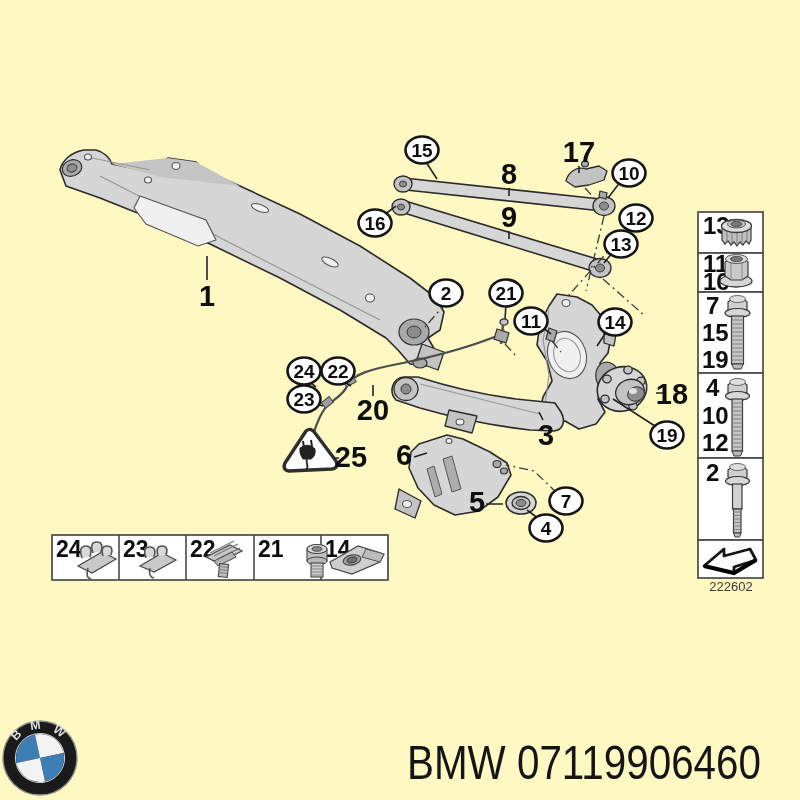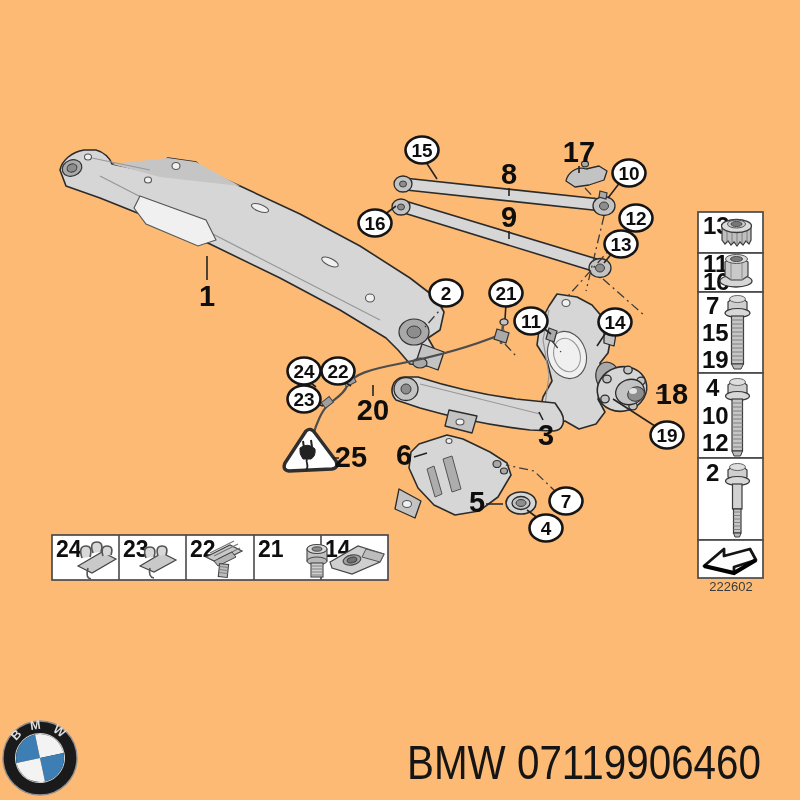--- a/index.html
+++ b/index.html
@@ -1,16 +1,16 @@
 <!DOCTYPE html>
 <html><head>
 <meta charset="utf-8">
 <style>
   html,body{margin:0;padding:0;background:#ffffff;}
-  .page{position:relative;width:800px;height:800px;background:#fdba74;overflow:hidden;
+  .page{position:relative;width:800px;height:800px;background:#fef9c3;overflow:hidden;
         font-family:"Liberation Sans",sans-serif;}
   svg{position:absolute;left:0;top:0;}
   .part{fill:#d6d6d6;stroke:#2b2b2b;stroke-width:1.6;stroke-linejoin:round;}
   .part-mid{fill:#c3c3c3;stroke:#2b2b2b;stroke-width:1.3;stroke-linejoin:round;}
   .part-dk{fill:#a9a9a9;stroke:#333;stroke-width:1.2;}
   .hole{fill:#f0f0f0;stroke:#555;stroke-width:1.1;}
   .bore{fill:#8d8d8d;stroke:#3c3c3c;stroke-width:1;}
   .shade{stroke:#979797;stroke-width:1.2;fill:none;}
   .leader{stroke:#242424;stroke-width:1.6;fill:none;}
   .dashdot{stroke:#3c3c3c;stroke-width:1.3;fill:none;stroke-dasharray:9 4 2 4;}

